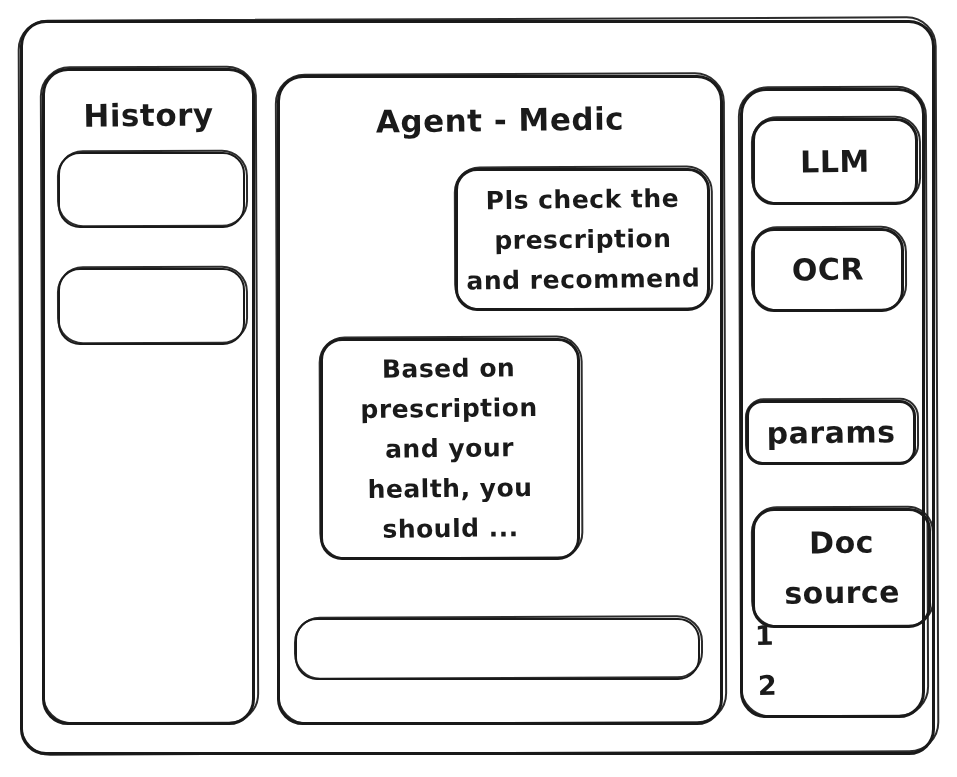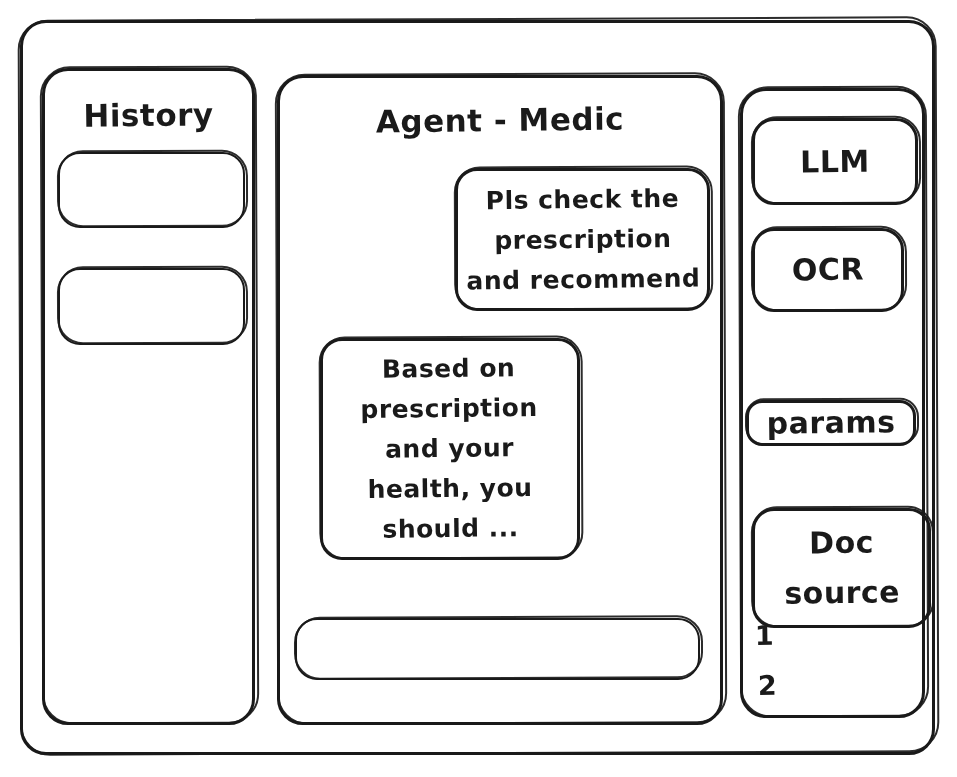--- a/index.html
+++ b/index.html
@@ -115,21 +115,21 @@
   <div class="ln b"></div>
   <div class="txtwrap hand btn-text">LLM</div>
 </div>
 
 <div class="sk r20" style="left:752px;top:228px;width:152px;height:84px;">
   <div class="ln"></div>
   <div class="ln b"></div>
   <div class="txtwrap hand btn-text">OCR</div>
 </div>
 
-<div class="sk r14" style="left:746px;top:400px;width:170px;height:46px;">
+<div class="sk r14" style="left:746px;top:400px;width:170px;height:65px;">
   <div class="ln"></div>
   <div class="ln b"></div>
   <div class="txtwrap hand btn-text">params</div>
 </div>
 
 <div class="sk r20" style="left:752px;top:508px;width:179px;height:120px;">
   <div class="ln"></div>
   <div class="ln b"></div>
   <div class="txtwrap">
     <div class="hand btn-text" style="text-align:center;line-height:50px;">

